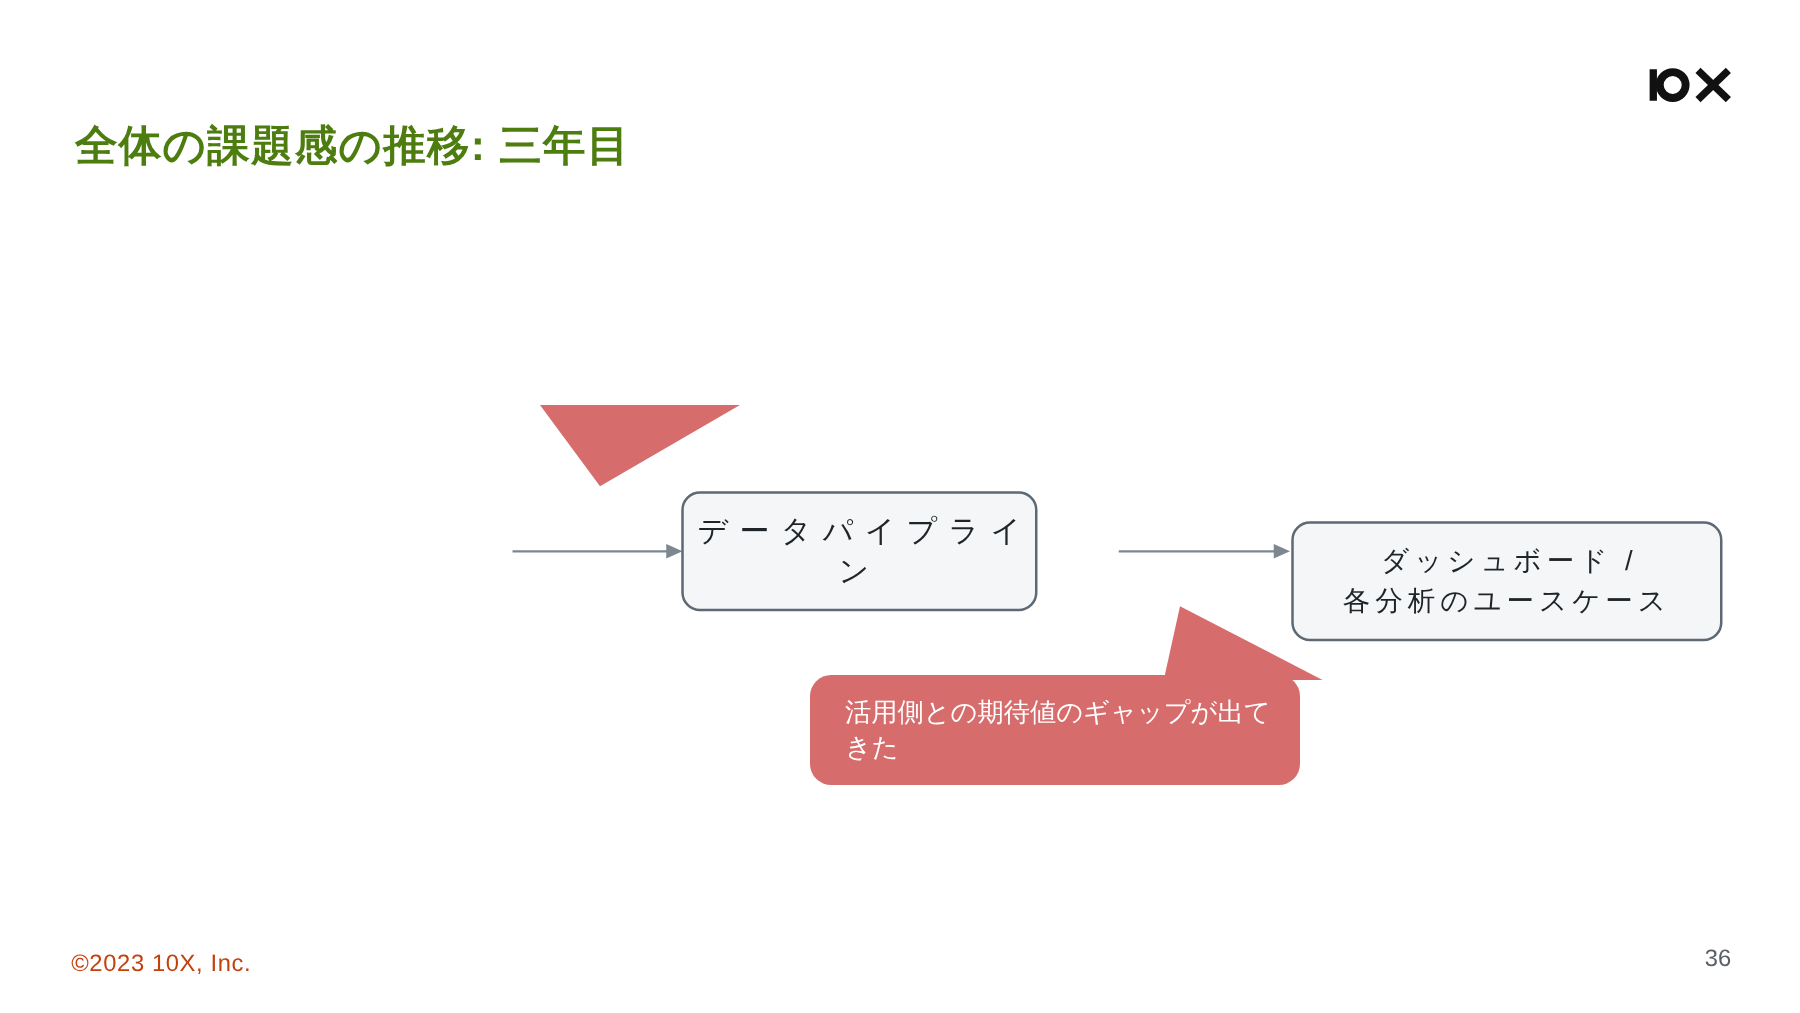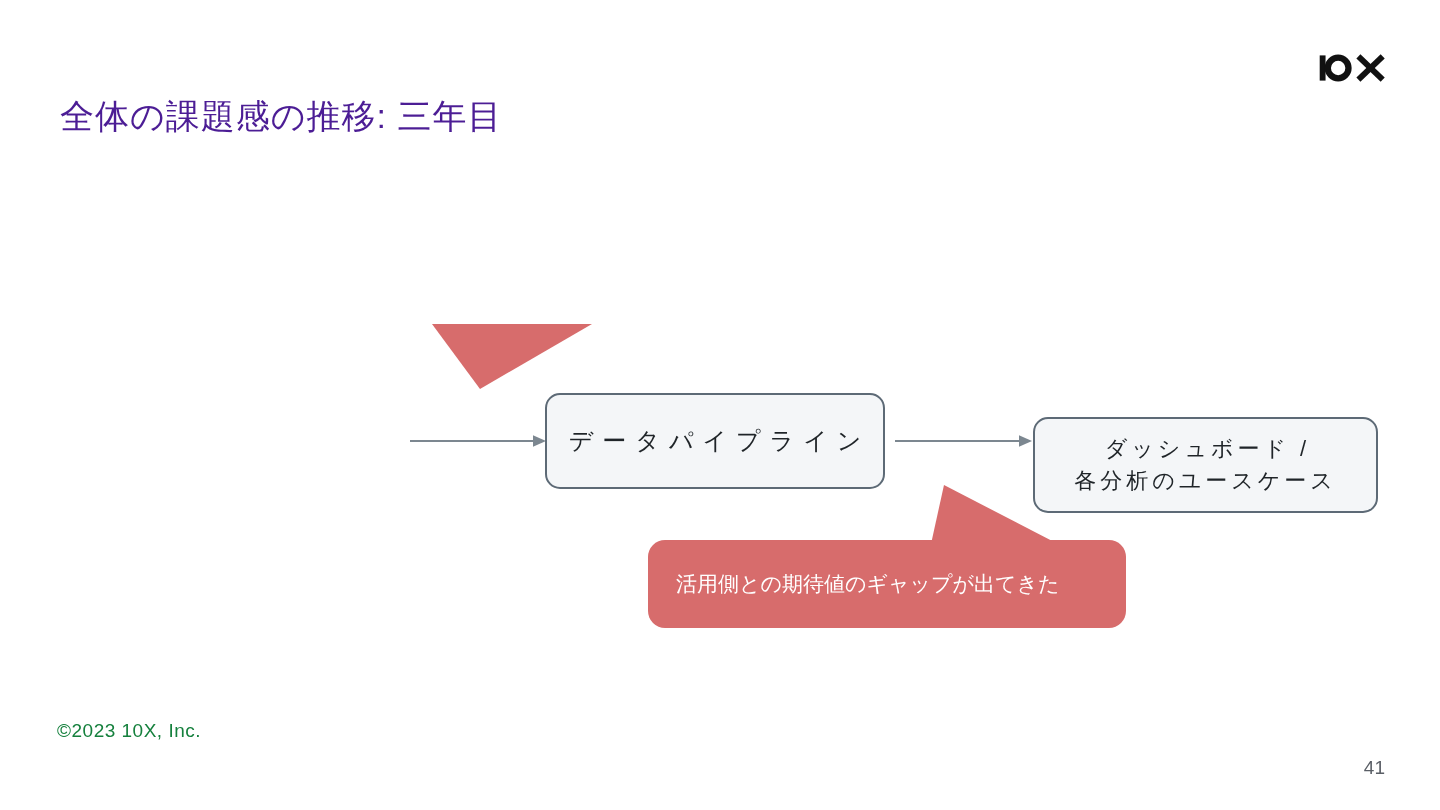--- a/index.html
+++ b/index.html
@@ -10,62 +10,62 @@
     position: absolute; left: 0; top: 0; width: 1440px; height: 810px;
     background: #ffffff;
   }
 
   
   .logo { position: absolute; top: 50px; right: 52px; width: 70px; height: 36px; }
 
   
   .title {
     position: absolute; left: 60px; top: 94px;
-    font-size: 34px; font-weight: 400; color: #4c1d95;
+    font-size: 34px; font-weight: 700; color: #4d7c0f;
     letter-spacing: 1px; white-space: nowrap;
   }
 
   
   .overlay {
     position: absolute; left: 0; top: 0; width: 1440px; height: 810px;
     pointer-events: none;
   }
 
   
   .node {
     position: absolute; top: 393px; height: 96px;
     background: #f4f6f8; border: 2px solid #5d6a76; border-radius: 15px;
     display: flex; align-items: center; justify-content: center;
     color: #1f2428; font-weight: 300; text-align: center;
   }
   .node-1 { left: 58px;   width: 352px; font-size: 24px; letter-spacing: 9px;  text-indent: 9px; }
-  .node-2 { left: 545px;  width: 340px; font-size: 24px; letter-spacing: 9px;  text-indent: 9px; }
+  .node-2 { left: 545px;  width: 285px; font-size: 24px; letter-spacing: 9px;  text-indent: 9px; }
   .node-3 { left: 1033px; width: 345px; font-size: 22px; letter-spacing: 4px;  text-indent: 4px;
             line-height: 1.45; white-space: pre-line; margin-top: 24px; }
 
   
   .callout {
     position: absolute; background: #d76c6c; color: #ffffff;
   }
   .callout-top {
     left: 148px; top: 207px; width: 520px; height: 123px;
     border-radius: 20px; padding: 19px 20px 0 28px;
     font-size: 21px; line-height: 33px; white-space: pre-line;
   }
   .callout-bottom {
-    left: 648px; top: 540px; width: 478px; height: 88px;
+    left: 648px; top: 540px; width: 392px; height: 88px;
     border-radius: 17px; padding: 0 20px 0 28px;
     display: flex; align-items: center;
     font-size: 21px; white-space: pre-line;
   }
 
   
   .footer-copyright {
-    position: absolute; left: 57px; top: 720px;
-    font-size: 19px; color: #15803d; letter-spacing: 0.5px;
+    position: absolute; left: 57px; top: 761px;
+    font-size: 19px; color: #c2410c; letter-spacing: 0.5px;
   }
   .page-number {
     position: absolute; right: 55px; top: 757px;
     font-size: 19px; color: #5a5f66; font-weight: 500;
   }
 </style>
 </head>
 <body>
 
 <div class="slide">
@@ -99,15 +99,15 @@
     <span>データパイプライン</span>
   </div>
   <div class="node node-3">
     <span>ダッシュボード /
 各分析のユースケース</span>
   </div>
 
   <div class="callout callout-bottom">活用側との期待値のギャップが出てきた</div>
 
   <div class="footer-copyright">©2023 10X, Inc.</div>
-  <div class="page-number">41</div>
+  <div class="page-number">36</div>
 
 </div>
 
 </body></html>

